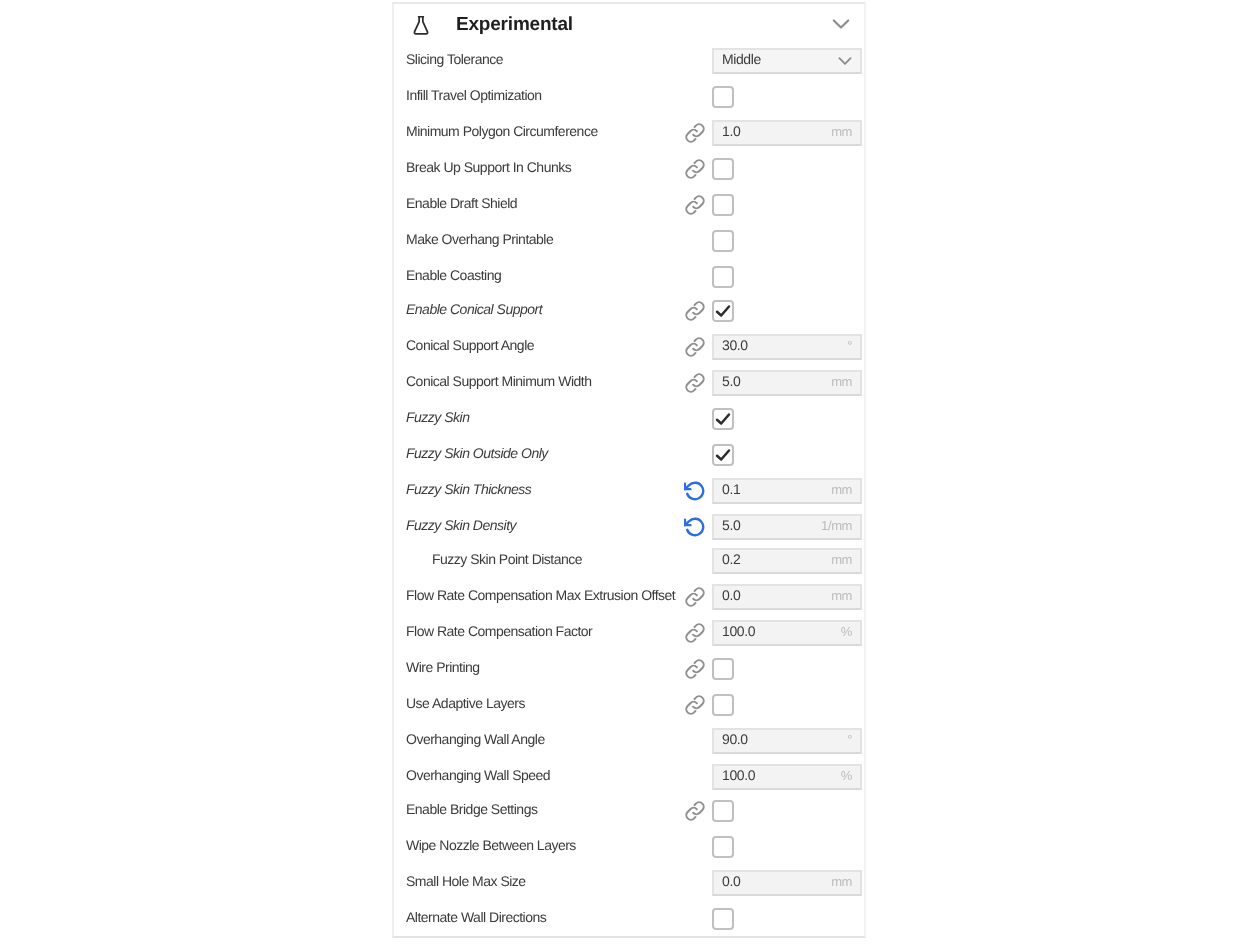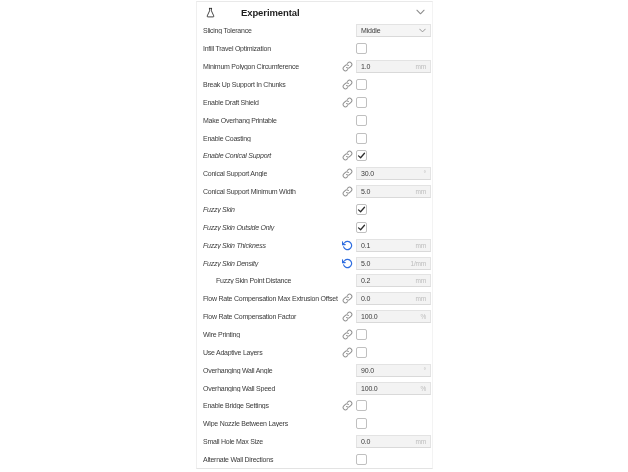--- a/index.html
+++ b/index.html
@@ -20,21 +20,21 @@
   
   .cat-header {
     display: flex; align-items: center;
     height: 20px;
     padding: 0 7px 0 8px;
     cursor: pointer;
   }
   .cat-header .flask { width: 11px; height: 11px; flex: 0 0 auto; }
   .cat-title {
     font-size: 9.5px; font-weight: bold; color: #1f1f1f;
-    margin-left: 25px; letter-spacing: -0.1px;
+    margin-left: 12px; letter-spacing: -0.1px;
   }
   .cat-chevron { margin-left: auto; width: 9px; height: 6px; }
 
   
   .row {
     display: flex; align-items: center;
     height: 17.87px;
     padding-left: 6px; padding-right: 1px;
   }
   .row-label {

